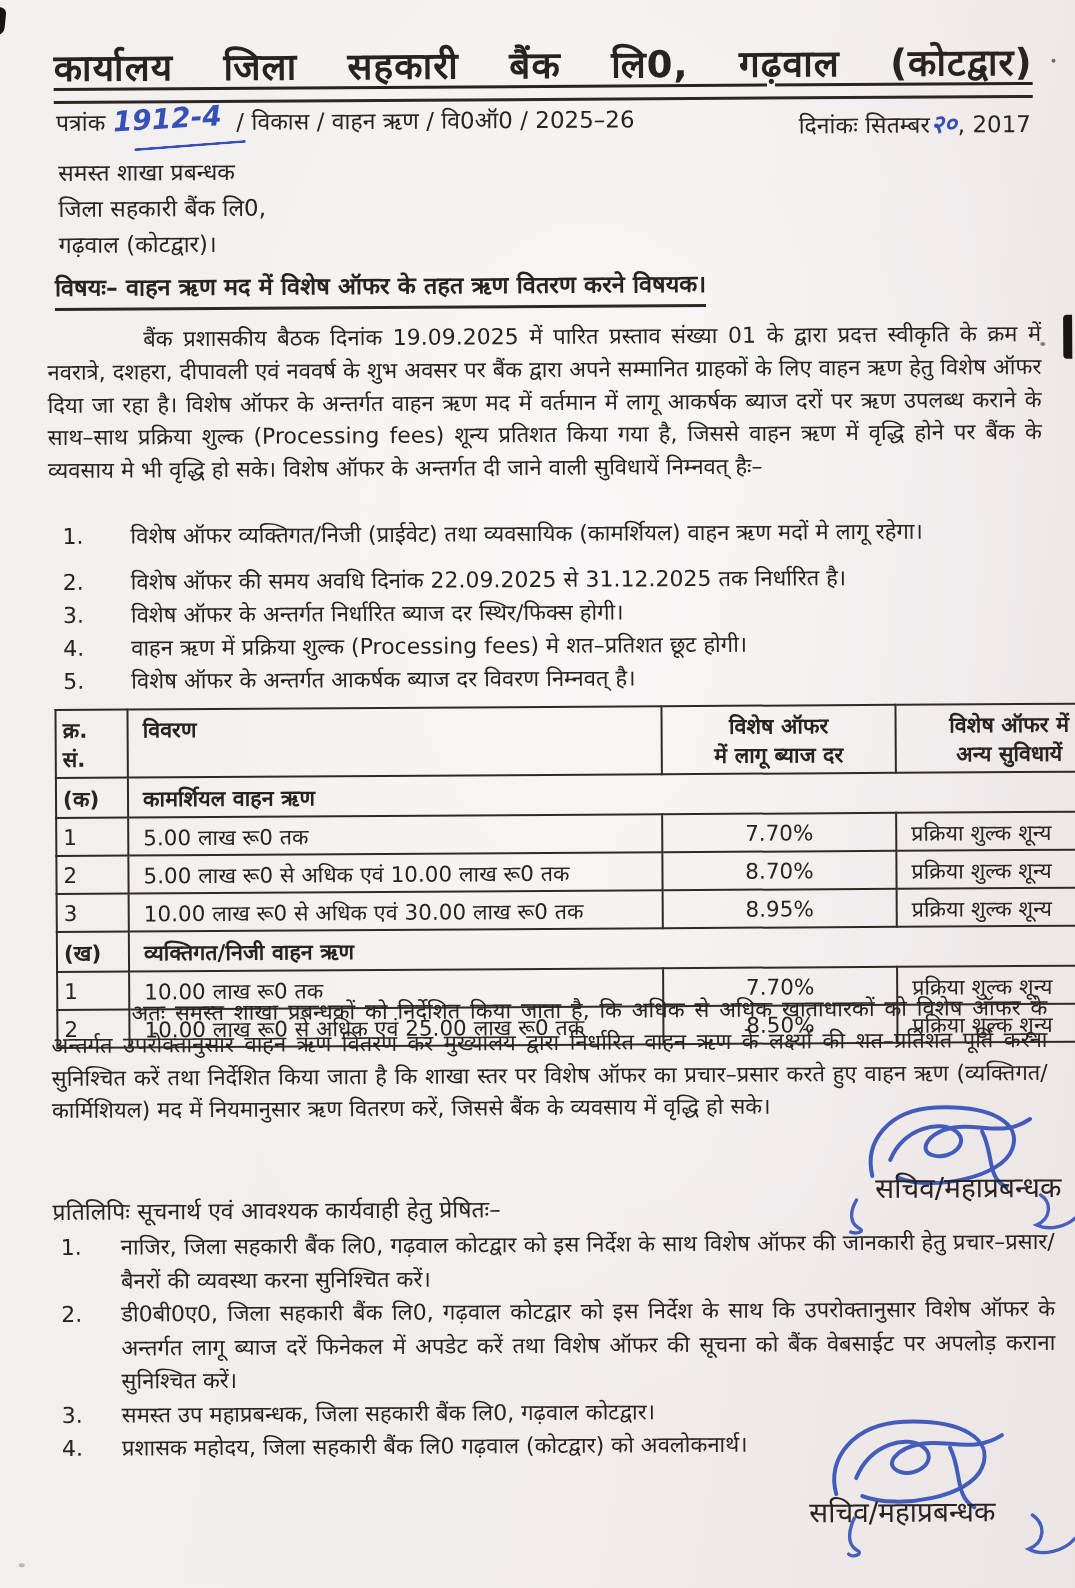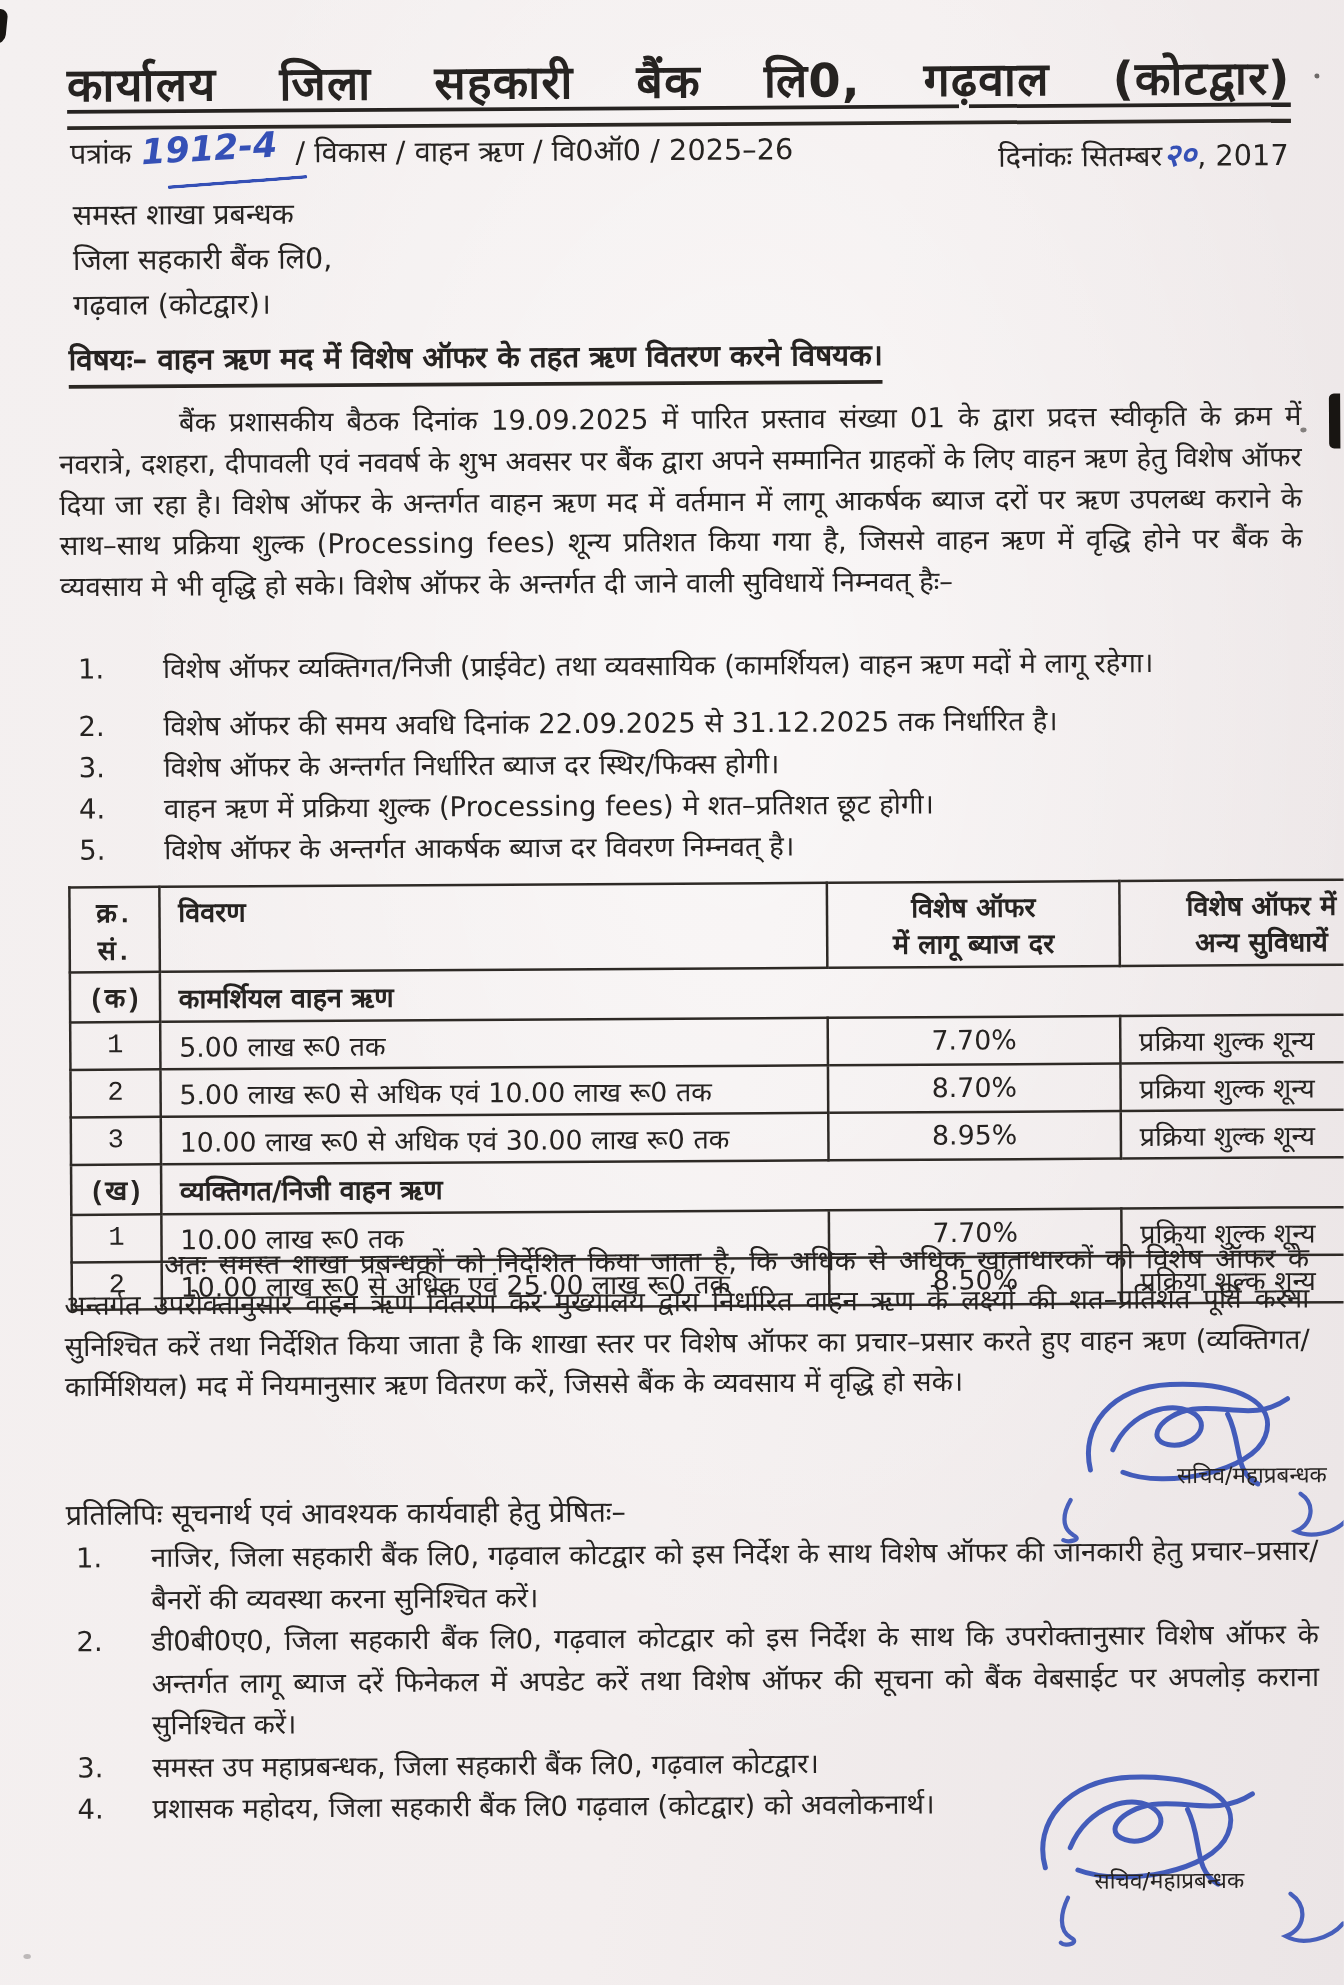--- a/index.html
+++ b/index.html
@@ -51,37 +51,37 @@
   .closing-para{left:50px;width:996px;top:995px;font-size:22px;line-height:32.4px;text-indent:80px;}
   
   .points{position:absolute;left:52px;top:517px;width:996px;font-size:22px;}
   .point{display:flex;line-height:33px;}
   .point .pnum{width:80px;flex-shrink:0;padding-left:12px;box-sizing:border-box;}
   .point .ptext{flex:1;}
   .point.gap{margin-bottom:13px;}
   
   .rates{position:absolute;left:55px;top:706px;width:987px;border-collapse:collapse;table-layout:fixed;font-size:21.5px;}
   .rates td{border:2.5px solid #2e2a26;padding:2px 6px;vertical-align:middle;}
-  .rates .c-sn{width:58px;text-align:center;font-family:Liberation Mono, monospace;}
+  .rates .c-sn{width:58px;}
   .rates .c-desc{width:512px;padding-left:14px;}
   .rates .c-rate{width:220px;text-align:center;}
   .rates .c-fac{width:197px;padding-left:14px;}
   .rates tr.hdr td{font-weight:bold;height:60px;}
   .rates tr.hdr .c-sn,.rates tr.hdr .c-desc{vertical-align:top;padding-top:4px;}
   .rates tr.hdr .c-rate,.rates tr.hdr .c-fac{text-align:center;}
   .rates tr.sec td{font-weight:bold;height:34px;}
   .rates tr.data td{height:32px;}
   
   .cc-head{position:absolute;left:50px;top:1192px;font-size:23px;}
   .cc-list{position:absolute;left:52px;top:1228px;width:1000px;font-size:22px;}
   .cc-item{display:flex;line-height:33.5px;}
   .cc-item .ccnum{width:66px;flex-shrink:0;padding-left:6px;box-sizing:border-box;}
   .cc-item .cctext{flex:1;text-align:justify;}
   
-  .sig-label{position:absolute;font-size:18px;white-space:nowrap;}
+  .sig-label{position:absolute;font-size:28px;white-space:nowrap;}
   .sig1-label{right:16px;top:1170px;}
   .sig2-label{right:84px;top:1494px;}
   .scribble{position:absolute;pointer-events:none;}
   .sig1{left:852px;top:1100px;}
   .sig2{left:812px;top:1414px;}
   .undermark1{left:842px;top:1196px;}
   .undermark2{left:836px;top:1516px;}
   
   .artifact{position:absolute;background:#181512;}
   .a-topleft{left:0;top:4px;width:10px;height:28px;border-radius:0 6px 8px 0;transform:rotate(6deg);}

